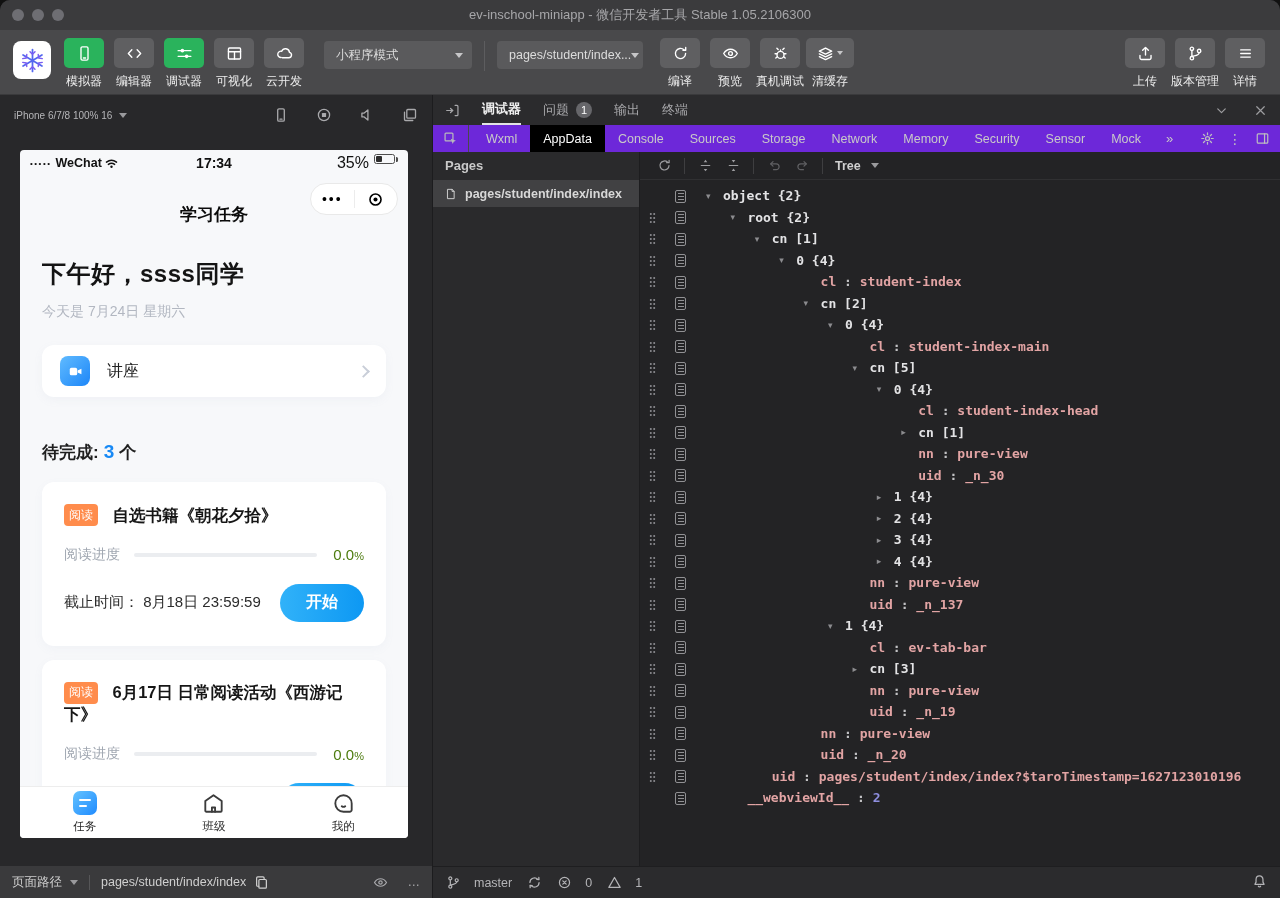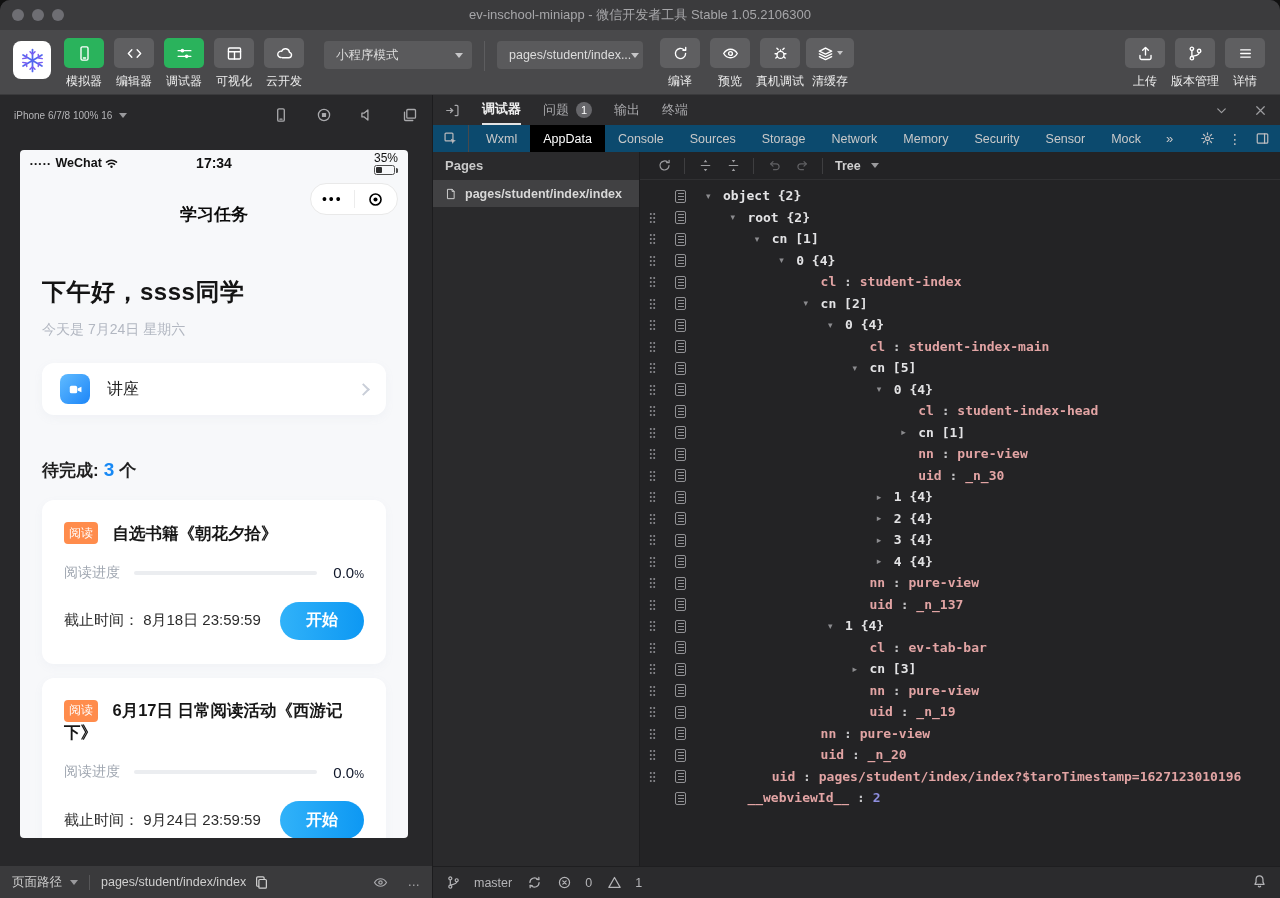--- a/index.html
+++ b/index.html
@@ -47,35 +47,35 @@
   .sim-icons .i svg{width:16px;height:16px;}
 
   .phone{position:absolute;left:20px;top:55px;width:388px;height:688px;background:#f7f8fa;
     border-radius:4px;overflow:hidden;color:#111;}
   .status-row{height:26px;display:flex;align-items:center;padding:0 10px;position:relative;}
   .sig-dots{font-size:8px;letter-spacing:1.5px;color:#111;}
   .carrier{font-size:12.5px;font-weight:600;margin-left:4px;}
   .wifi{margin-left:3px;}
   .wifi svg{width:13px;height:11px;}
   .clock{position:absolute;left:0;right:0;text-align:center;font-size:14px;font-weight:700;}
-  .batt-group{margin-left:auto;display:flex;align-items:flex-end;font-size:12px;font-weight:500;z-index:1;flex-direction:column;}
+  .batt-group{margin-left:auto;display:flex;align-items:flex-start;font-size:16px;font-weight:500;z-index:1;}
   .batt{width:21px;height:10px;border:1px solid #4e4e4e;border-radius:2.5px;position:relative;margin-left:5px;margin-right:3px;}
   .batt::before{content:"";position:absolute;left:1px;top:1px;bottom:1px;width:34%;background:#2e2e2e;border-radius:1px;}
   .batt::after{content:"";position:absolute;right:-3.5px;top:2px;width:2px;height:5px;background:#4e4e4e;border-radius:0 1.5px 1.5px 0;}
   .nav-row{height:46px;position:relative;display:flex;align-items:center;justify-content:center;}
   .nav-title{font-size:17px;font-weight:600;color:#0b0b0b;margin-top:31px;}
   .capsule{position:absolute;right:10px;top:7px;width:88px;height:32px;background:#fff;
     border:1px solid #e9e9e9;border-radius:16px;display:flex;align-items:center;}
   .cap-dots{flex:1;text-align:center;font-size:14px;letter-spacing:2px;color:#000;line-height:10px;}
   .cap-div{width:1px;height:18px;background:#ececec;}
   .cap-target{flex:1;display:flex;align-items:center;justify-content:center;color:#000;}
   .cap-target svg{width:17px;height:17px;}
 
   .phone-content{padding:0 22px;}
-  .greeting{margin-top:54px;font-size:24px;font-weight:700;color:#141414;letter-spacing:.5px;}
+  .greeting{margin-top:36px;font-size:24px;font-weight:700;color:#141414;letter-spacing:.5px;}
   .date-line{margin-top:13px;font-size:14px;color:#b2b7c1;}
   .lecture-card{margin-top:24px;height:52px;background:#fff;border-radius:12px;display:flex;
     align-items:center;padding:0 18px;position:relative;overflow:hidden;box-shadow:0 3px 10px rgba(140,155,180,.07);}
   .lecture-card::after{content:"";position:absolute;right:-20px;top:0;width:120px;height:100%;
     background:radial-gradient(closest-side at 70% 100%,rgba(120,190,255,.25),rgba(120,190,255,0));}
   .vid-ic{width:30px;height:30px;border-radius:8px;background:linear-gradient(135deg,#60bbff,#1d86f8);
     display:flex;align-items:center;justify-content:center;flex:0 0 auto;}
   .vid-ic svg{width:17px;height:17px;}
   .lecture-lb{margin-left:17px;font-size:16px;color:#222;}
   .chev-r{margin-left:auto;width:9px;height:9px;border-right:2px solid #c9ced8;border-bottom:2px solid #c9ced8;
@@ -84,21 +84,21 @@
   .todo-count{color:#1789f5;font-size:19px;margin:0 5px;}
   .task-list{margin-top:18px;}
   .card{background:#fff;border-radius:12px;padding:22px 22px 24px;margin-bottom:14px;
     box-shadow:0 3px 10px rgba(140,155,180,.06);}
   .badge{display:inline-block;background:#ff8c4c;color:#fff;font-size:12px;border-radius:4px;
     padding:2.5px 5px;vertical-align:2px;}
   .card-title{margin-left:10px;font-size:16.5px;font-weight:700;color:#161616;}
   .progress-row{display:flex;align-items:center;margin-top:19px;}
   .plabel{font-size:14px;color:#a0a7b1;}
   .ptrack{flex:1;height:4px;background:#ebedf0;border-radius:2px;margin:0 16px 0 14px;}
-  .pval{font-size:15px;color:#0f172a;}
+  .pval{font-size:15px;color:#4d7c0f;}
   .punit{font-size:11px;}
   .deadline-row{display:flex;align-items:center;margin-top:20px;}
   .dtext{font-size:15px;color:#2c2c2c;}
   .start-btn{margin-left:auto;width:84px;height:38px;border-radius:19px;color:#fff;font-size:16px;
     font-weight:600;display:flex;align-items:center;justify-content:center;
     background:linear-gradient(90deg,#31b2f9,#0d98f3);}
   .tabbar{position:absolute;left:0;right:0;bottom:0;height:52px;background:#fff;border-top:1px solid #ededed;display:flex;}
   .tab-item{flex:1;display:flex;flex-direction:column;align-items:center;justify-content:center;gap:4px;}
   .tab-item .i svg{width:23px;height:23px;}
   .task-ic{width:24px;height:24px;border-radius:7px;background:linear-gradient(135deg,#64c3ff,#1f8bff);position:relative;}
@@ -116,21 +116,21 @@
   
   .right-panel{position:absolute;top:95px;left:433px;right:0;bottom:0;display:flex;flex-direction:column;background:#232325;}
   .dbg-tabs{height:30px;background:#2b2b2d;display:flex;align-items:center;padding:0 12px;gap:22px;
     color:#a8a8ab;font-size:13px;flex:0 0 auto;}
   .ptab{height:30px;line-height:30px;display:inline-flex;align-items:center;cursor:default;}
   .ptab.active{color:#f0f0f0;font-weight:600;border-bottom:2px solid #e3e3e3;line-height:28px;}
   .pbadge{display:inline-flex;width:16px;height:16px;border-radius:50%;background:#66666a;color:#fff;
     font-size:11px;align-items:center;justify-content:center;margin-left:7px;font-weight:400;}
   .dbg-tabs-right{margin-left:auto;display:flex;gap:24px;color:#9d9da0;}
 
-  .dt-tabs{height:27px;background:#0c4a6e;display:flex;align-items:stretch;color:#c9c9c9;
+  .dt-tabs{height:27px;background:#6d28d9;display:flex;align-items:stretch;color:#c9c9c9;
     font-size:12.5px;flex:0 0 auto;}
   .dt-inspect{width:36px;display:flex;align-items:center;justify-content:center;color:#b9b9bc;
     border-right:1px solid #49494b;margin-right:4px;}
   .dtab{padding:0 13px;display:flex;align-items:center;}
   .dtab.active{background:#000;color:#fff;}
   .dt-more{padding:0 12px;display:flex;align-items:center;color:#c9c9c9;font-size:13px;}
   .dt-right{margin-left:auto;display:flex;align-items:center;gap:13px;padding-right:10px;color:#bdbdc0;}
   .kebab{font-size:14px;color:#bdbdc0;}
 
   .dbg-body{flex:1;display:flex;min-height:0;font-weight:bold;}
@@ -427,20 +427,44 @@
        <span class="pval">0.0<span class="punit">%</span></span>
               </div>
      <div class="deadline-row">
        <span class="dtext">截止时间： 9月24日 23:59:59</span>
        <span class="start-btn">开始</span>
               </div>
    </div>
           </div>
 
       </div>
+      <div class="tabbar">
+          <div class="tab-item">
+     <span class="task-ic"></span>
+     <span class="tab-lb">任务</span>
+          </div>
+          <div class="tab-item">
+     <span class="i">
+              <svg viewBox="0 0 16 16" fill="none" stroke="currentColor" stroke-width="1.3" stroke-linecap="round" stroke-linejoin="round">
+                <path d="M8 2.2 13.7 6.3V13a.7.7 0 0 1-.7.7H3a.7.7 0 0 1-.7-.7V6.3z"></path>
+                <path d="M6.9 13.7v-2.9h2.2v2.9"></path>
+              </svg>
+            </span>
+     <span class="tab-lb">班级</span>
+          </div>
+          <div class="tab-item">
+     <span class="i">
+              <svg viewBox="0 0 16 16" fill="none" stroke="currentColor" stroke-width="1.3" stroke-linecap="round" stroke-linejoin="round">
+                <path d="M13.7 8A5.7 5.7 0 1 0 8 13.7h4.3a1.4 1.4 0 0 0 1.4-1.4z"></path>
+                <path d="M6.8 9.9c.8.6 1.6.6 2.4 0"></path>
+              </svg>
+            </span>
+     <span class="tab-lb">我的</span>
+          </div>
+        </div>
     </div>
 
     <div class="left-status">
       <span>页面路径</span>
       <span class="caret"></span>
       <span class="ls-sep"></span>
       <span>pages/student/index/index</span>
       <span class="i">
           <svg viewBox="0 0 16 16" fill="none" stroke="currentColor" stroke-width="1.3" stroke-linecap="round" stroke-linejoin="round">
             <rect x="5.2" y="4.8" width="8" height="9.2" rx="1"></rect>

